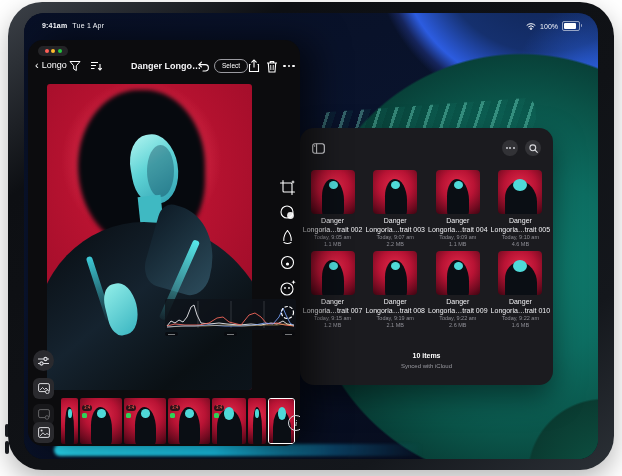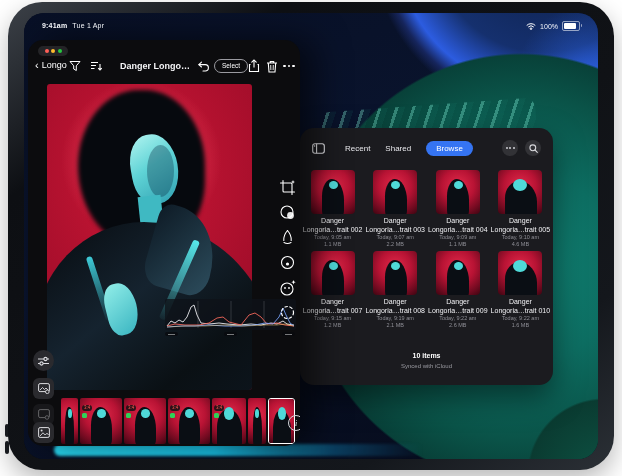--- a/index.html
+++ b/index.html
@@ -64,21 +64,21 @@
   
   .editor{position:absolute;left:4px;top:27px;width:272px;height:406px;border-radius:15px;background:#0c0c0e;
     box-shadow:14px 0 34px rgba(0,0,0,.6);z-index:3;color:#fff;overflow:hidden;}
   .traffic{position:absolute;left:10px;top:6px;width:30px;height:10px;border-radius:5px;background:#242427;display:flex;align-items:center;justify-content:center;gap:2.5px;}
   .traffic i{width:4px;height:4px;border-radius:50%;}
   .tl-r{background:#ff5f57;} .tl-y{background:#febc2e;} .tl-g{background:#28c840;}
   .e-toolbar{position:absolute;left:0;top:17px;width:100%;height:20px;}
   .back{position:absolute;left:7px;top:3px;font-size:9px;color:#fff;display:flex;align-items:center;gap:3px;}
   .chev{font-size:11px;line-height:9px;color:#fff;}
   .tb-icon{position:absolute;top:2px;width:14px;height:14px;display:flex;align-items:center;justify-content:center;}
-  .e-title{position:absolute;left:92px;top:4px;width:92px;text-align:left;font-size:9px;font-weight:bold;color:#f5f5f7;white-space:nowrap;overflow:hidden;}
+  .e-title{position:absolute;left:92px;top:4px;width:92px;text-align:center;font-size:9px;font-weight:bold;color:#f5f5f7;white-space:nowrap;overflow:hidden;}
   .select-pill{position:absolute;left:186px;top:1.5px;border:1px solid #9a9aa0;border-radius:8px;font-size:6.5px;color:#fff;padding:2.5px 7px;}
   
   .hero{position:absolute;left:19px;top:44px;width:205px;height:306px;border-radius:3px;overflow:hidden;
     background:
       radial-gradient(circle 80px at 46% 25%,#ff4f68 0%,rgba(236,40,76,0) 100%),
       radial-gradient(140% 120% at 46% 30%,#cb1736 0%,#a50e2b 45%,#5e081b 76%,#2c040d 100%);}
   .hero>div{position:absolute;}
   .hair{left:15%;top:2%;width:62%;height:52%;background:#06090e;border-radius:50% 50% 45% 55%;filter:blur(2px);}
   .face{left:41%;top:16.5%;width:23%;height:23%;background:linear-gradient(155deg,#b2f5f0 0%,#5fd3d6 45%,#2f9fb0 100%);border-radius:48% 52% 55% 45%;transform:rotate(-10deg);}
   .facesh{left:49%;top:20%;width:13%;height:17%;background:rgba(8,45,70,.35);border-radius:50%;}
@@ -142,25 +142,20 @@
 
       <div class="browser">
         <div class="b-head">
           <span>
             <svg width="13" height="11" viewBox="0 0 13 11">
                 <rect x=".7" y=".7" width="11.6" height="9.6" rx="2.2" stroke="#e8e8ec" stroke-width="1.1" fill="none"></rect>
                 <line x1="4.6" y1=".7" x2="4.6" y2="10.3" stroke="#e8e8ec" stroke-width="1.1"></line>
                 <circle cx="2.6" cy="3" r=".7" fill="#e8e8ec"></circle>
               </svg>
           </span>
-          <div class="tabs">
-            <span class="tab">Recent</span>
-            <span class="tab">Shared</span>
-            <span class="tab pill">Browse</span>
-          </div>
           <div class="spacer"></div>
           <div class="circle-btn">
               <span class="dots3">
                 <i></i>
                 <i></i>
                 <i></i>
               </span>
             </div>
           <div class="circle-btn">
             <span>

